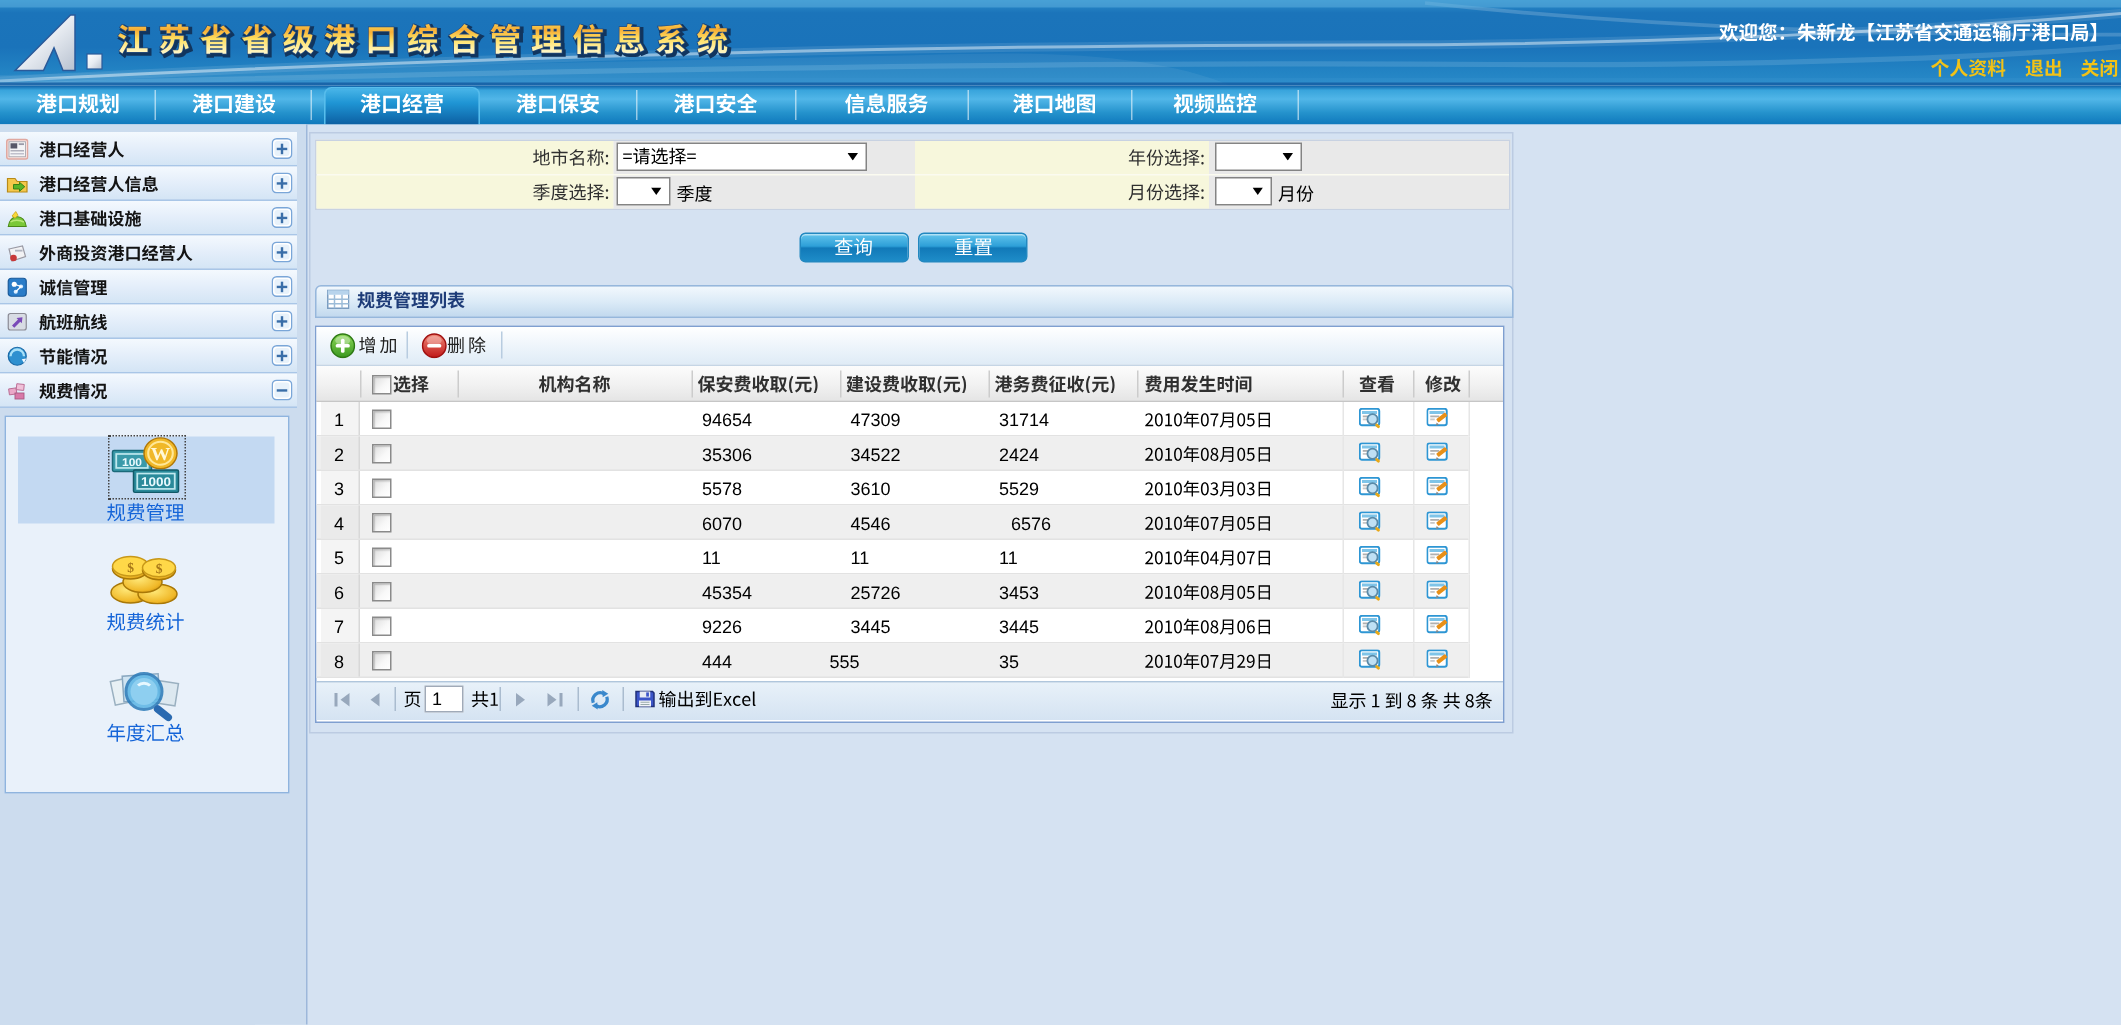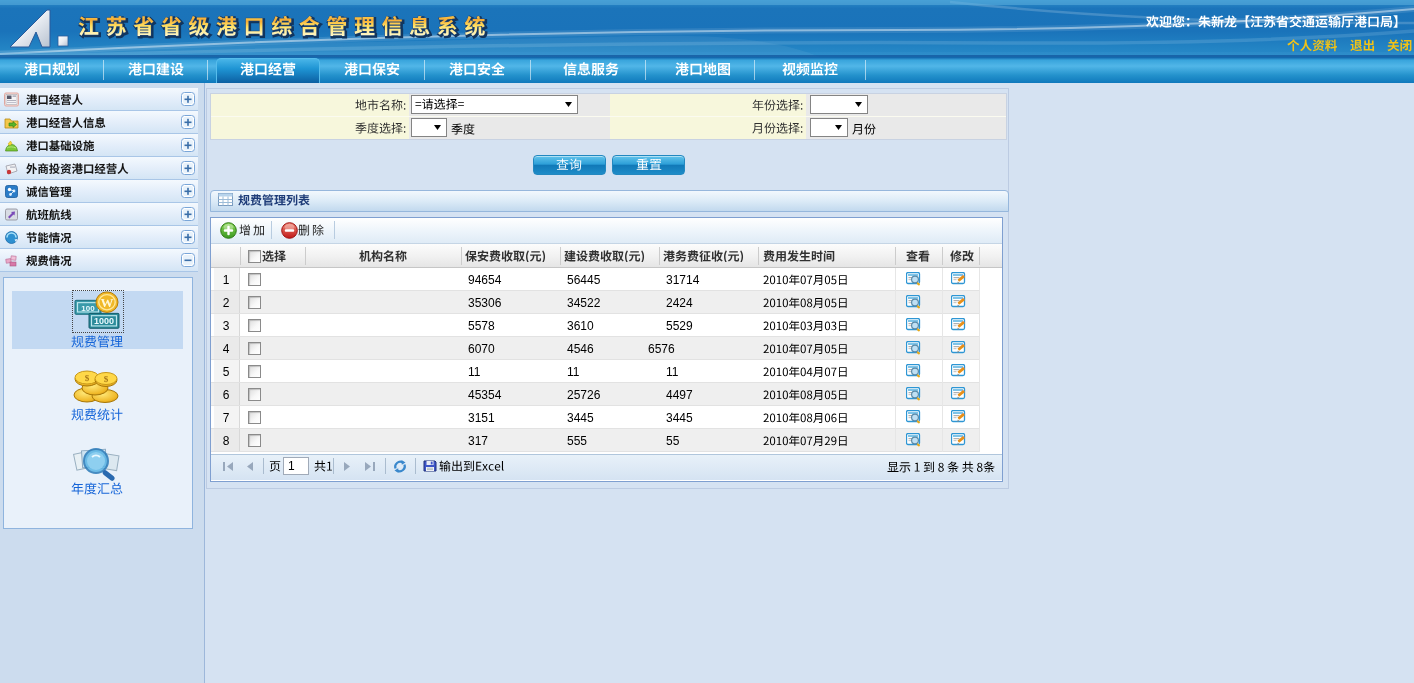--- a/index.html
+++ b/index.html
@@ -835,21 +835,21 @@
         <use href="#gb4fee" x="0"></use>
         <use href="#gb6539" x="1000"></use>
       </g>
     </svg>
   </div>
 <div class="ab" style="left:211px;top:268px;width:768px;height:23px;background:#ffffff;border-bottom:1px solid #e2e2e2;box-sizing:border-box"></div>
 <div class="ab" style="left:214px;top:268px;width:26px;height:22px;background:#f4f4f4;border-right:1px solid #d8d8d8;box-sizing:border-box"></div>
 <div class="ab num" style="left:214px;top:273px;width:24px;text-align:center">1</div>
 <div class="ab" style="left:248px;top:273px;width:13px;height:13px;background:linear-gradient(135deg,#dcdcdc 0%,#f8f8f8 60%,#ffffff 100%);border:1px solid #8a8a8a;box-sizing:border-box;box-shadow:inset 1px 1px 1px rgba(0,0,0,0.18)"></div>
 <div class="ab num" style="left:468px;top:273px">94654</div>
-<div class="ab num" style="left:567px;top:273px">56445</div>
+<div class="ab num" style="left:567px;top:273px">47309</div>
 <div class="ab num" style="left:666px;top:273px">31714</div>
 <div class="ab" style="left:763px;top:274px">
     <svg width="86" height="12" viewBox="0 0 86 12" fill="#000000">
       <g transform="matrix(0.0115,0,0,-0.0115,0,10.12)">
         <use href="#gr0032" x="0"></use>
         <use href="#gr0030" x="555"></use>
         <use href="#gr0031" x="1110"></use>
         <use href="#gr0030" x="1665"></use>
         <use href="#gr5e74" x="2220"></use>
         <use href="#gr0030" x="3220"></use>
@@ -980,21 +980,21 @@
   </div>
 <div class="ab" style="left:895px;top:314px;width:1px;height:23px;background:#e6e6e6"></div>
 <div class="ab" style="left:942px;top:314px;width:1px;height:23px;background:#e6e6e6"></div>
 <div class="ab" style="left:979px;top:314px;width:1px;height:23px;background:#e6e6e6"></div>
 <div class="ab" style="left:211px;top:337px;width:768px;height:23px;background:#efefef;border-bottom:1px solid #e2e2e2;box-sizing:border-box"></div>
 <div class="ab" style="left:214px;top:337px;width:26px;height:22px;background:#eaeaea;border-right:1px solid #d8d8d8;box-sizing:border-box"></div>
 <div class="ab num" style="left:214px;top:342px;width:24px;text-align:center">4</div>
 <div class="ab" style="left:248px;top:342px;width:13px;height:13px;background:linear-gradient(135deg,#dcdcdc 0%,#f8f8f8 60%,#ffffff 100%);border:1px solid #8a8a8a;box-sizing:border-box;box-shadow:inset 1px 1px 1px rgba(0,0,0,0.18)"></div>
 <div class="ab num" style="left:468px;top:342px">6070</div>
 <div class="ab num" style="left:567px;top:342px">4546</div>
-<div class="ab num" style="left:648px;top:342px">6576</div>
+<div class="ab num" style="left:674px;top:342px">6576</div>
 <div class="ab" style="left:763px;top:343px">
     <svg width="86" height="12" viewBox="0 0 86 12" fill="#000000">
       <g transform="matrix(0.0115,0,0,-0.0115,0,10.12)">
         <use href="#gr0032" x="0"></use>
         <use href="#gr0030" x="555"></use>
         <use href="#gr0031" x="1110"></use>
         <use href="#gr0030" x="1665"></use>
         <use href="#gr5e74" x="2220"></use>
         <use href="#gr0030" x="3220"></use>
         <use href="#gr0037" x="3775"></use>
@@ -1076,21 +1076,21 @@
   </div>
 <div class="ab" style="left:895px;top:360px;width:1px;height:23px;background:#e6e6e6"></div>
 <div class="ab" style="left:942px;top:360px;width:1px;height:23px;background:#e6e6e6"></div>
 <div class="ab" style="left:979px;top:360px;width:1px;height:23px;background:#e6e6e6"></div>
 <div class="ab" style="left:211px;top:383px;width:768px;height:23px;background:#efefef;border-bottom:1px solid #e2e2e2;box-sizing:border-box"></div>
 <div class="ab" style="left:214px;top:383px;width:26px;height:22px;background:#eaeaea;border-right:1px solid #d8d8d8;box-sizing:border-box"></div>
 <div class="ab num" style="left:214px;top:388px;width:24px;text-align:center">6</div>
 <div class="ab" style="left:248px;top:388px;width:13px;height:13px;background:linear-gradient(135deg,#dcdcdc 0%,#f8f8f8 60%,#ffffff 100%);border:1px solid #8a8a8a;box-sizing:border-box;box-shadow:inset 1px 1px 1px rgba(0,0,0,0.18)"></div>
 <div class="ab num" style="left:468px;top:388px">45354</div>
 <div class="ab num" style="left:567px;top:388px">25726</div>
-<div class="ab num" style="left:666px;top:388px">4497</div>
+<div class="ab num" style="left:666px;top:388px">3453</div>
 <div class="ab" style="left:763px;top:389px">
     <svg width="86" height="12" viewBox="0 0 86 12" fill="#000000">
       <g transform="matrix(0.0115,0,0,-0.0115,0,10.12)">
         <use href="#gr0032" x="0"></use>
         <use href="#gr0030" x="555"></use>
         <use href="#gr0031" x="1110"></use>
         <use href="#gr0030" x="1665"></use>
         <use href="#gr5e74" x="2220"></use>
         <use href="#gr0030" x="3220"></use>
         <use href="#gr0038" x="3775"></use>
@@ -1122,21 +1122,21 @@
       <path d="M6.2,11.8 L8.3,11 L6.8,9.6 Z" fill="#8a8a8a"></path>
     </svg>
   </div>
 <div class="ab" style="left:895px;top:383px;width:1px;height:23px;background:#e6e6e6"></div>
 <div class="ab" style="left:942px;top:383px;width:1px;height:23px;background:#e6e6e6"></div>
 <div class="ab" style="left:979px;top:383px;width:1px;height:23px;background:#e6e6e6"></div>
 <div class="ab" style="left:211px;top:406px;width:768px;height:23px;background:#ffffff;border-bottom:1px solid #e2e2e2;box-sizing:border-box"></div>
 <div class="ab" style="left:214px;top:406px;width:26px;height:22px;background:#f4f4f4;border-right:1px solid #d8d8d8;box-sizing:border-box"></div>
 <div class="ab num" style="left:214px;top:411px;width:24px;text-align:center">7</div>
 <div class="ab" style="left:248px;top:411px;width:13px;height:13px;background:linear-gradient(135deg,#dcdcdc 0%,#f8f8f8 60%,#ffffff 100%);border:1px solid #8a8a8a;box-sizing:border-box;box-shadow:inset 1px 1px 1px rgba(0,0,0,0.18)"></div>
-<div class="ab num" style="left:468px;top:411px">3151</div>
+<div class="ab num" style="left:468px;top:411px">9226</div>
 <div class="ab num" style="left:567px;top:411px">3445</div>
 <div class="ab num" style="left:666px;top:411px">3445</div>
 <div class="ab" style="left:763px;top:412px">
     <svg width="86" height="12" viewBox="0 0 86 12" fill="#000000">
       <g transform="matrix(0.0115,0,0,-0.0115,0,10.12)">
         <use href="#gr0032" x="0"></use>
         <use href="#gr0030" x="555"></use>
         <use href="#gr0031" x="1110"></use>
         <use href="#gr0030" x="1665"></use>
         <use href="#gr5e74" x="2220"></use>
@@ -1170,23 +1170,23 @@
       <path d="M6.2,11.8 L8.3,11 L6.8,9.6 Z" fill="#8a8a8a"></path>
     </svg>
   </div>
 <div class="ab" style="left:895px;top:406px;width:1px;height:23px;background:#e6e6e6"></div>
 <div class="ab" style="left:942px;top:406px;width:1px;height:23px;background:#e6e6e6"></div>
 <div class="ab" style="left:979px;top:406px;width:1px;height:23px;background:#e6e6e6"></div>
 <div class="ab" style="left:211px;top:429px;width:768px;height:23px;background:#efefef;border-bottom:1px solid #e2e2e2;box-sizing:border-box"></div>
 <div class="ab" style="left:214px;top:429px;width:26px;height:22px;background:#eaeaea;border-right:1px solid #d8d8d8;box-sizing:border-box"></div>
 <div class="ab num" style="left:214px;top:434px;width:24px;text-align:center">8</div>
 <div class="ab" style="left:248px;top:434px;width:13px;height:13px;background:linear-gradient(135deg,#dcdcdc 0%,#f8f8f8 60%,#ffffff 100%);border:1px solid #8a8a8a;box-sizing:border-box;box-shadow:inset 1px 1px 1px rgba(0,0,0,0.18)"></div>
-<div class="ab num" style="left:468px;top:434px">317</div>
-<div class="ab num" style="left:567px;top:434px">555</div>
-<div class="ab num" style="left:666px;top:434px">55</div>
+<div class="ab num" style="left:468px;top:434px">444</div>
+<div class="ab num" style="left:553px;top:434px">555</div>
+<div class="ab num" style="left:666px;top:434px">35</div>
 <div class="ab" style="left:763px;top:435px">
     <svg width="86" height="12" viewBox="0 0 86 12" fill="#000000">
       <g transform="matrix(0.0115,0,0,-0.0115,0,10.12)">
         <use href="#gr0032" x="0"></use>
         <use href="#gr0030" x="555"></use>
         <use href="#gr0031" x="1110"></use>
         <use href="#gr0030" x="1665"></use>
         <use href="#gr5e74" x="2220"></use>
         <use href="#gr0030" x="3220"></use>
         <use href="#gr0037" x="3775"></use>

